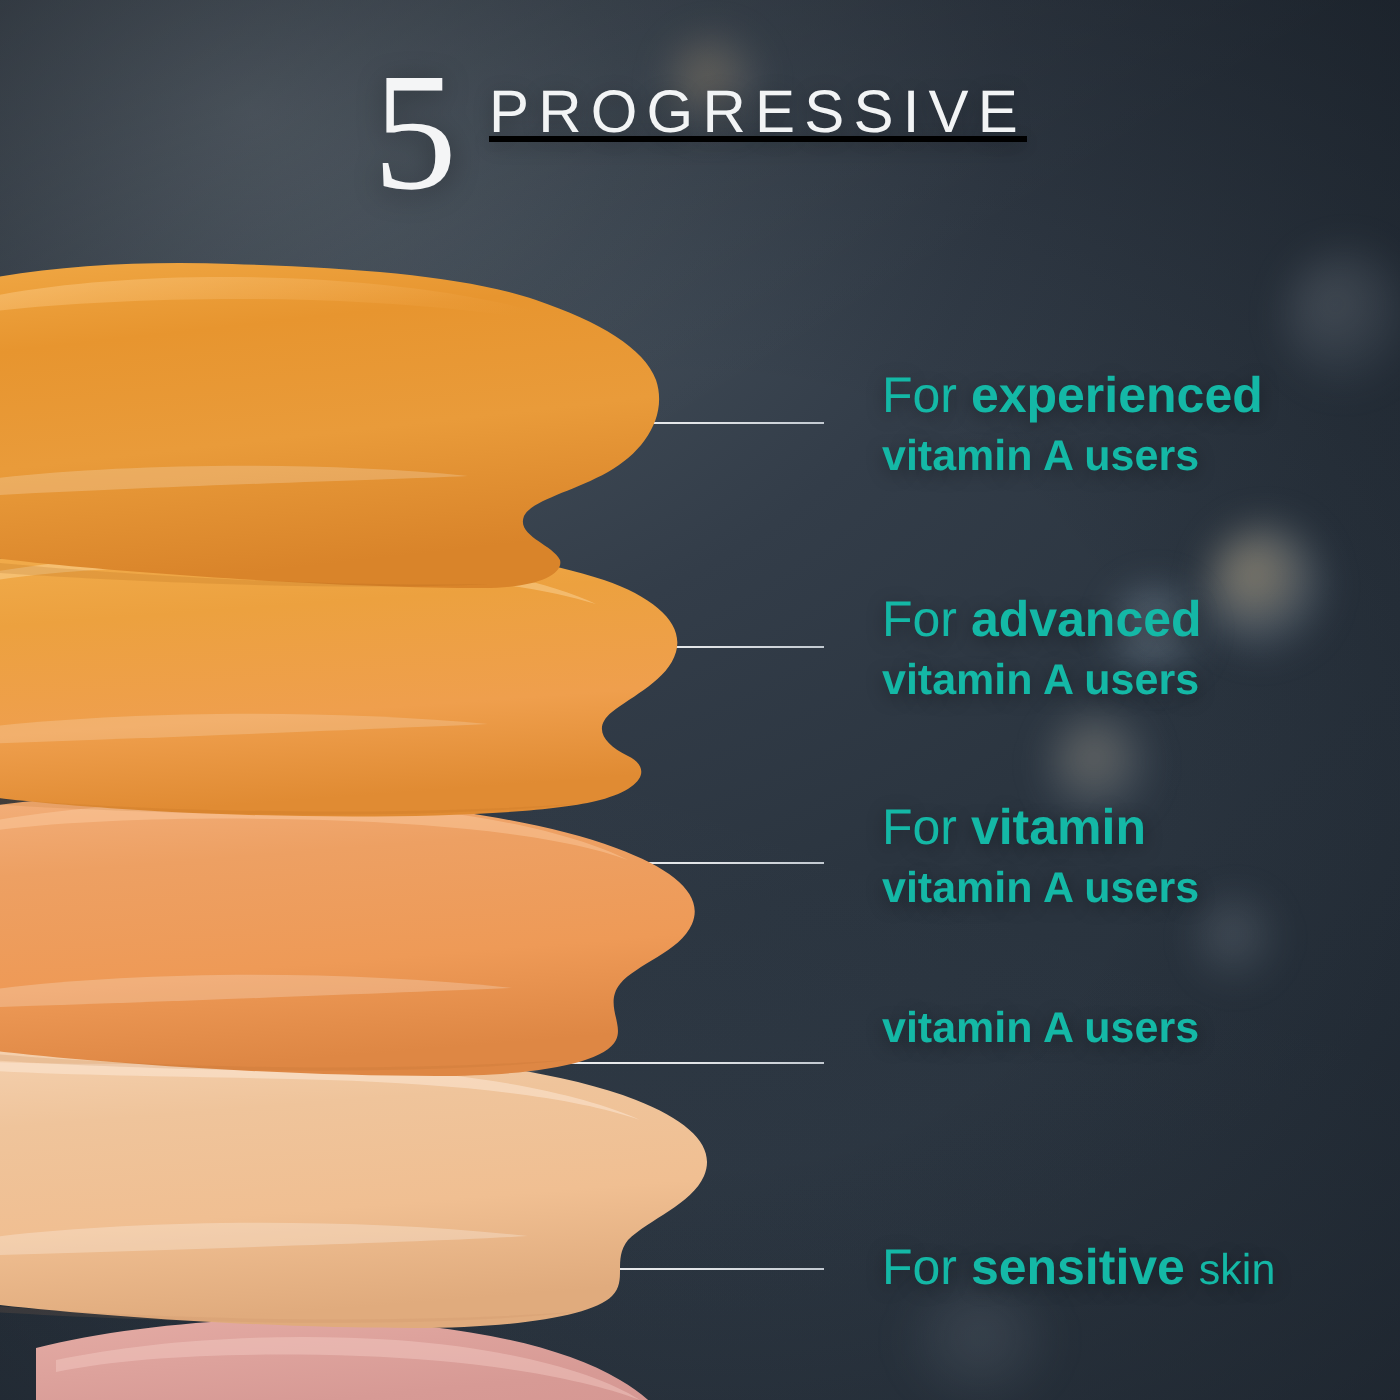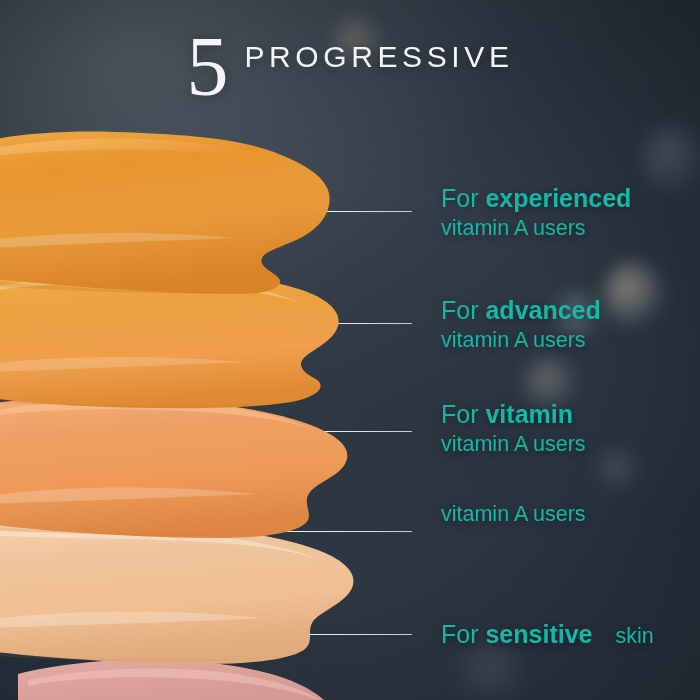--- a/index.html
+++ b/index.html
@@ -29,21 +29,21 @@
 
   
   .title-wrap{position:absolute;left:0;top:24px;width:700px;
     display:flex;justify-content:center;align-items:flex-start;}
   .big-five{
     color:#f4f5f6;font-family:"Liberation Serif", serif;
     font-size:84px;line-height:.92;font-weight:400;
     margin-right:16px;margin-top:4px;
     text-shadow:0 2px 14px rgba(0,0,0,.35);
   }
-  .title-lines{padding-top:14px;}
+  .title-lines{padding-top:14px;text-decoration:underline;}
   .title-l{
     color:#f2f4f5;font-size:30px;letter-spacing:4.6px;
     font-weight:400;line-height:1.28;white-space:nowrap;
     text-shadow:0 2px 10px rgba(0,0,0,.3);
   }
 
   
   .swatch-layer{position:absolute;left:0;top:128px;width:360px;height:572px;}
   .swatch{position:absolute;left:-34px;width:392px;}
   .swatch svg{display:block;width:100%;height:100%;}
@@ -64,22 +64,22 @@
   .conn{position:absolute;}
   .conn .dot{position:absolute;left:0;top:-4px;width:8px;height:8px;border-radius:50%;
     background:#ffffff;box-shadow:0 0 5px rgba(255,255,255,.55);}
   .conn .line{position:absolute;left:7px;top:-0.5px;height:1.4px;
     background:linear-gradient(90deg,#ffffff 0%,#f2f4f6 55%,#cfd6dd 100%);
     opacity:.92;}
   .desc{position:absolute;left:441px;color:#14b8a6;white-space:nowrap;
     text-shadow:0 2px 9px rgba(0,0,0,.35);}
   .desc .l1{font-size:25px;line-height:1.18;font-weight:400;}
   .desc .l1 b{font-weight:700;}
-  .desc .l2{font-size:21.5px;line-height:1.25;font-weight:400;margin-top:1px;}
-  .desc .tail{font-weight:400;font-size:21.5px;margin-left:16px;}
+  .desc .l2{font-size:21.5px;line-height:1.25;font-weight:700;margin-top:1px;}
+  .desc .tail{font-weight:400;font-size:21.5px;}
 </style>
 </head>
 <body>
 
 <div class="stage">
 
   <div class="bg"></div>
   <div class="bg-sheen"></div>
 
   <div class="bokeh" style="left:604px;top:262px;width:58px;height:66px;background:radial-gradient(circle at 40% 38%, rgba(240,214,166,.55), rgba(150,170,190,.28) 55%, rgba(120,150,175,0) 78%);"></div>

